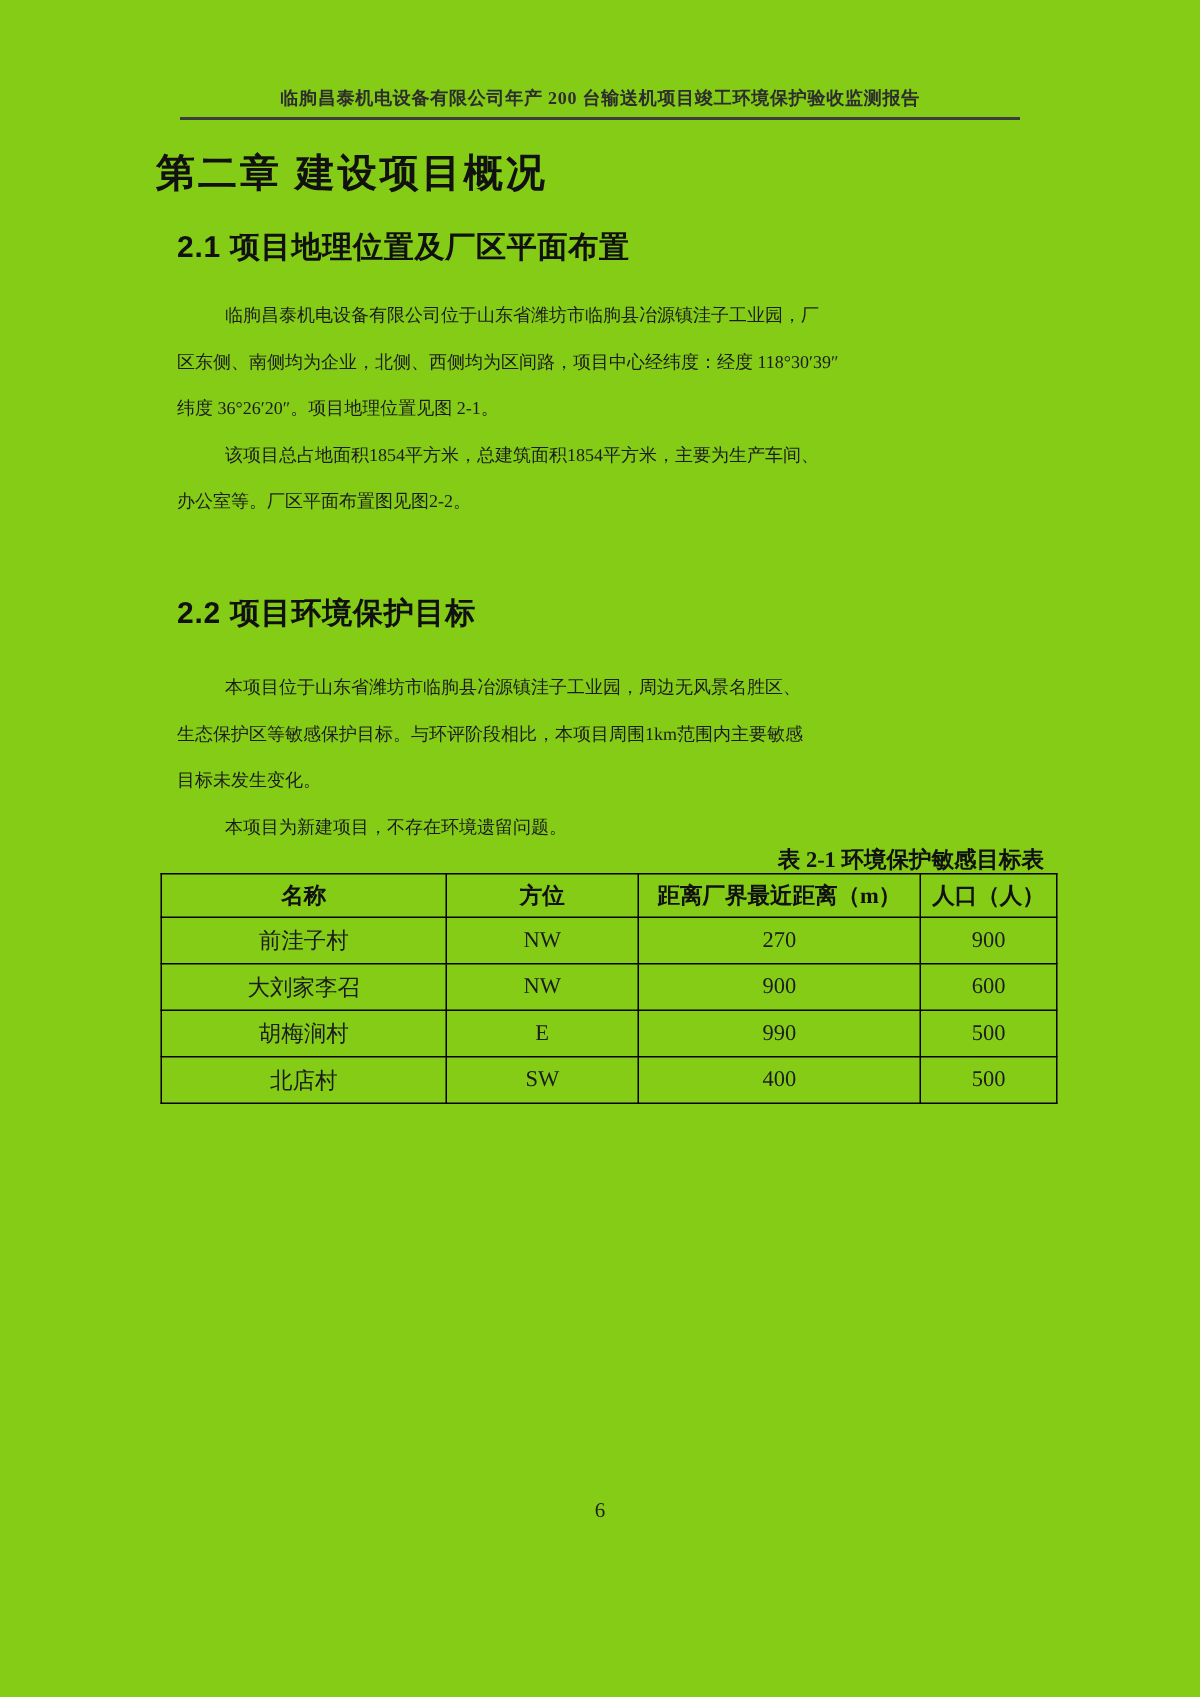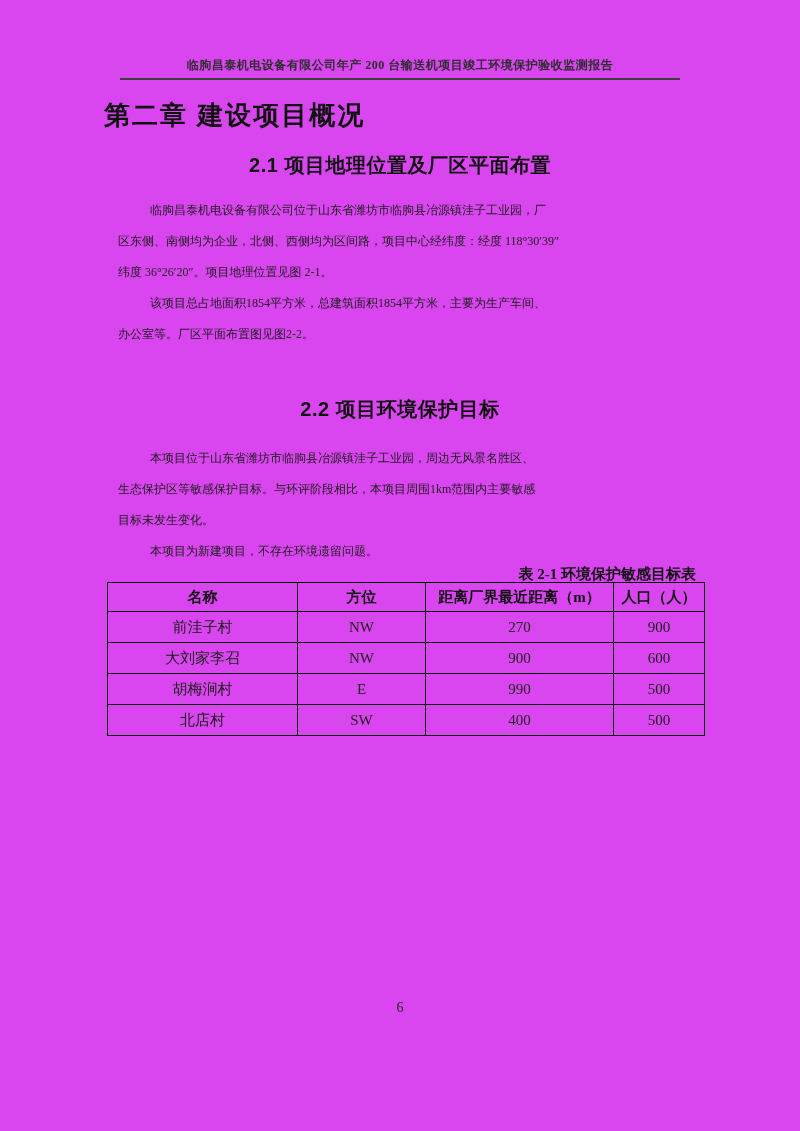--- a/index.html
+++ b/index.html
@@ -2,21 +2,21 @@
 <html lang="zh"><head>
 <meta charset="utf-8">
 <style>
   html,body{margin:0;padding:0;background:#ffffff;}
   .page{
     position:relative;
     width:800px;height:1131px;
     box-sizing:border-box;
     padding:58px 104px 0;
     overflow:hidden;
-    background:#d946ef;
+    background:#84cc16;
     color:#1c1c1c;
     font-family:"Liberation Serif","DejaVu Serif",serif;
   }
   .doc-header{
     margin:0 16px;
     text-align:center;
     padding-bottom:5px;
     border-bottom:2px solid #3d3d3d;
   }
   .doc-header-text{
@@ -38,21 +38,20 @@
     color:#111;
   }
   .section-heading{
     margin:0 14px;
     font-family:"Liberation Sans","DejaVu Sans",sans-serif;
     font-weight:700;
     font-size:20px;
     line-height:25px;
     letter-spacing:.5px;
     color:#111;
-    text-align:center;
   }
   .section-heading.first{margin-top:24px;}
   .section-heading.second{margin-top:47px;}
   .body-text{margin:17px 14px 0;}
   .body-text.second{margin-top:21px;}
   .para-line{
     font-size:12px;
     line-height:31px;
     white-space:nowrap;
     color:#1c1c1c;

